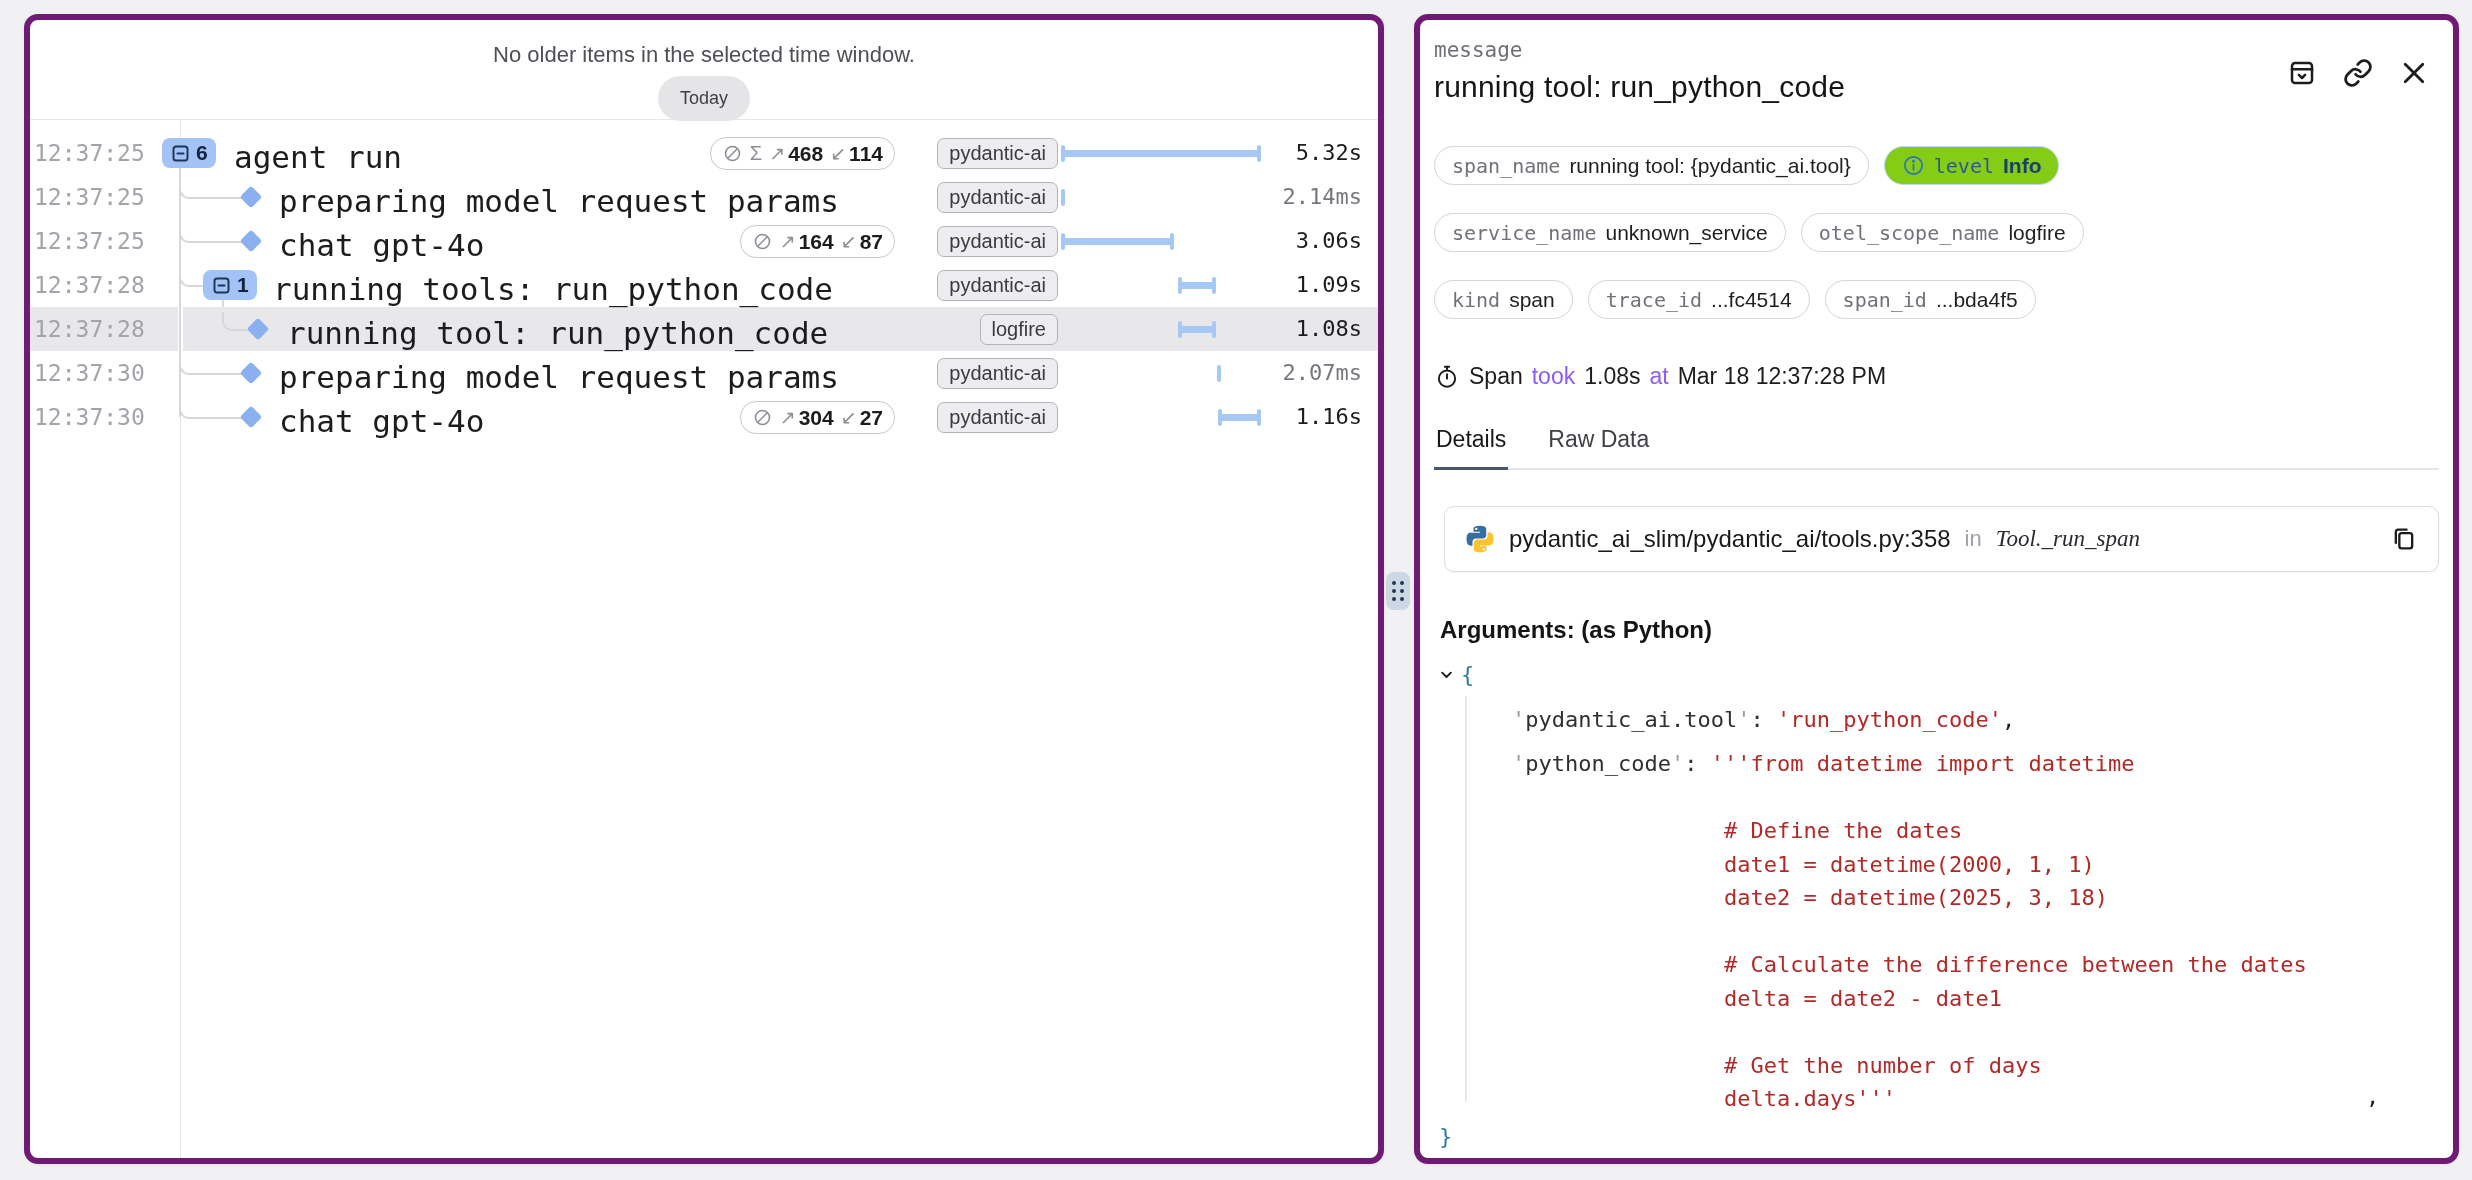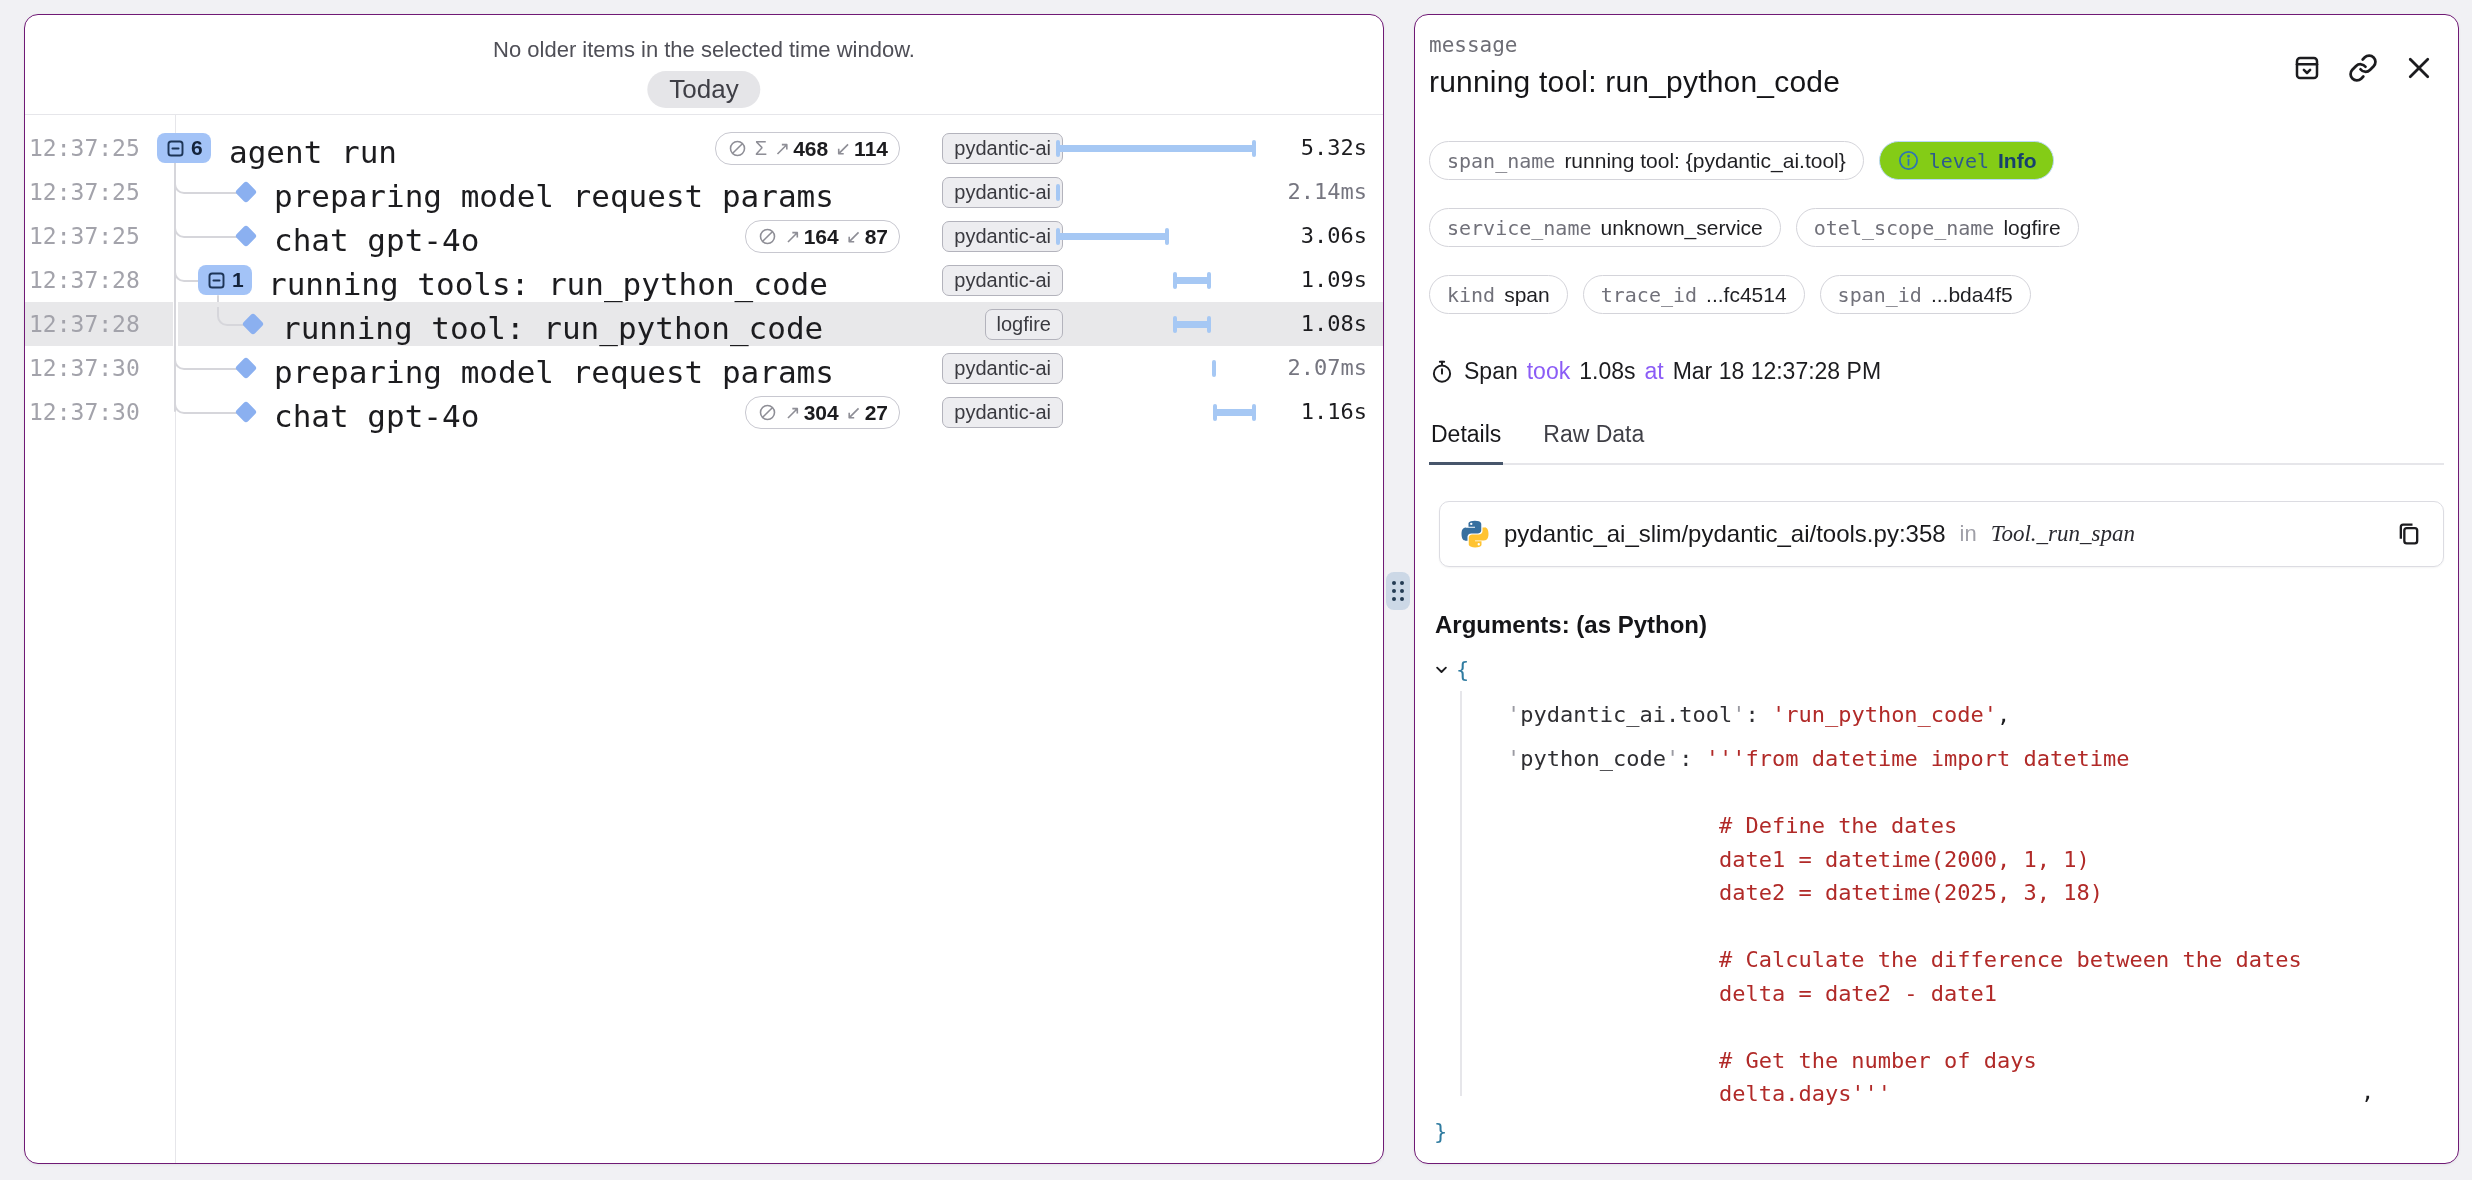--- a/index.html
+++ b/index.html
@@ -1,27 +1,27 @@
 <!DOCTYPE html>
 <html><head>
 <meta charset="utf-8">
 <style>
   html,body{margin:0;padding:0;width:2472px;height:1180px;overflow:hidden;
     background:#f1f1f4;font-family:"Liberation Sans",sans-serif;}
   .mono{font-family:"DejaVu Sans Mono",monospace;}
-  .card{position:absolute;top:14px;height:1150px;background:#fff;border:1px solid #701a75;
+  .card{position:absolute;top:14px;height:1150px;background:#fff;border:6px solid #701a75;
     border-radius:14px;box-shadow:0 1px 3px rgba(25,25,50,.06);box-sizing:border-box;}
   
   #left-card{left:24px;width:1360px;}
   .lp-header{position:relative;height:99px;}
   .lp-notice{position:absolute;top:22px;left:0;right:0;text-align:center;
     font-size:22px;color:#4f4f57;}
   .lp-today{position:absolute;top:56px;left:50%;transform:translateX(-50%);
-    background:#e5e5e8;border:none;border-radius:999px;padding:3px 22px;
-    font-size:26px;color:#3f3f46;font-family:"Liberation Sans",sans-serif;cursor:pointer;}
+    background:#e5e5e8;border:none;border-radius:999px;padding:12px 22px;
+    font-size:18px;color:#3f3f46;font-family:"Liberation Sans",sans-serif;cursor:pointer;}
   .lp-divider{position:absolute;top:99px;left:0;right:0;height:1px;background:#e6e6ea;}
   .lp-list{position:absolute;top:100px;bottom:0;left:0;right:0;overflow:hidden;}
   .ts-col-line{position:absolute;left:150px;top:0;bottom:0;width:1px;background:#e6e6ea;}
   .rows{position:relative;margin-top:11px;}
   .trunk{position:absolute;width:2px;background:#d6d6db;border-radius:1px;}
   .trace-row{position:relative;height:44px;cursor:pointer;}
   .trace-row.selected::before{content:"";position:absolute;left:0;top:0;bottom:0;width:148px;background:#e8e8ea;}
   .trace-row.selected::after{content:"";position:absolute;left:153px;right:0;top:0;bottom:0;background:#e8e8ea;}
   .trace-row>*{position:relative;z-index:1;}
   .ts{position:absolute;left:4px;top:9px;font-size:23px;color:#a3a3ab;}

